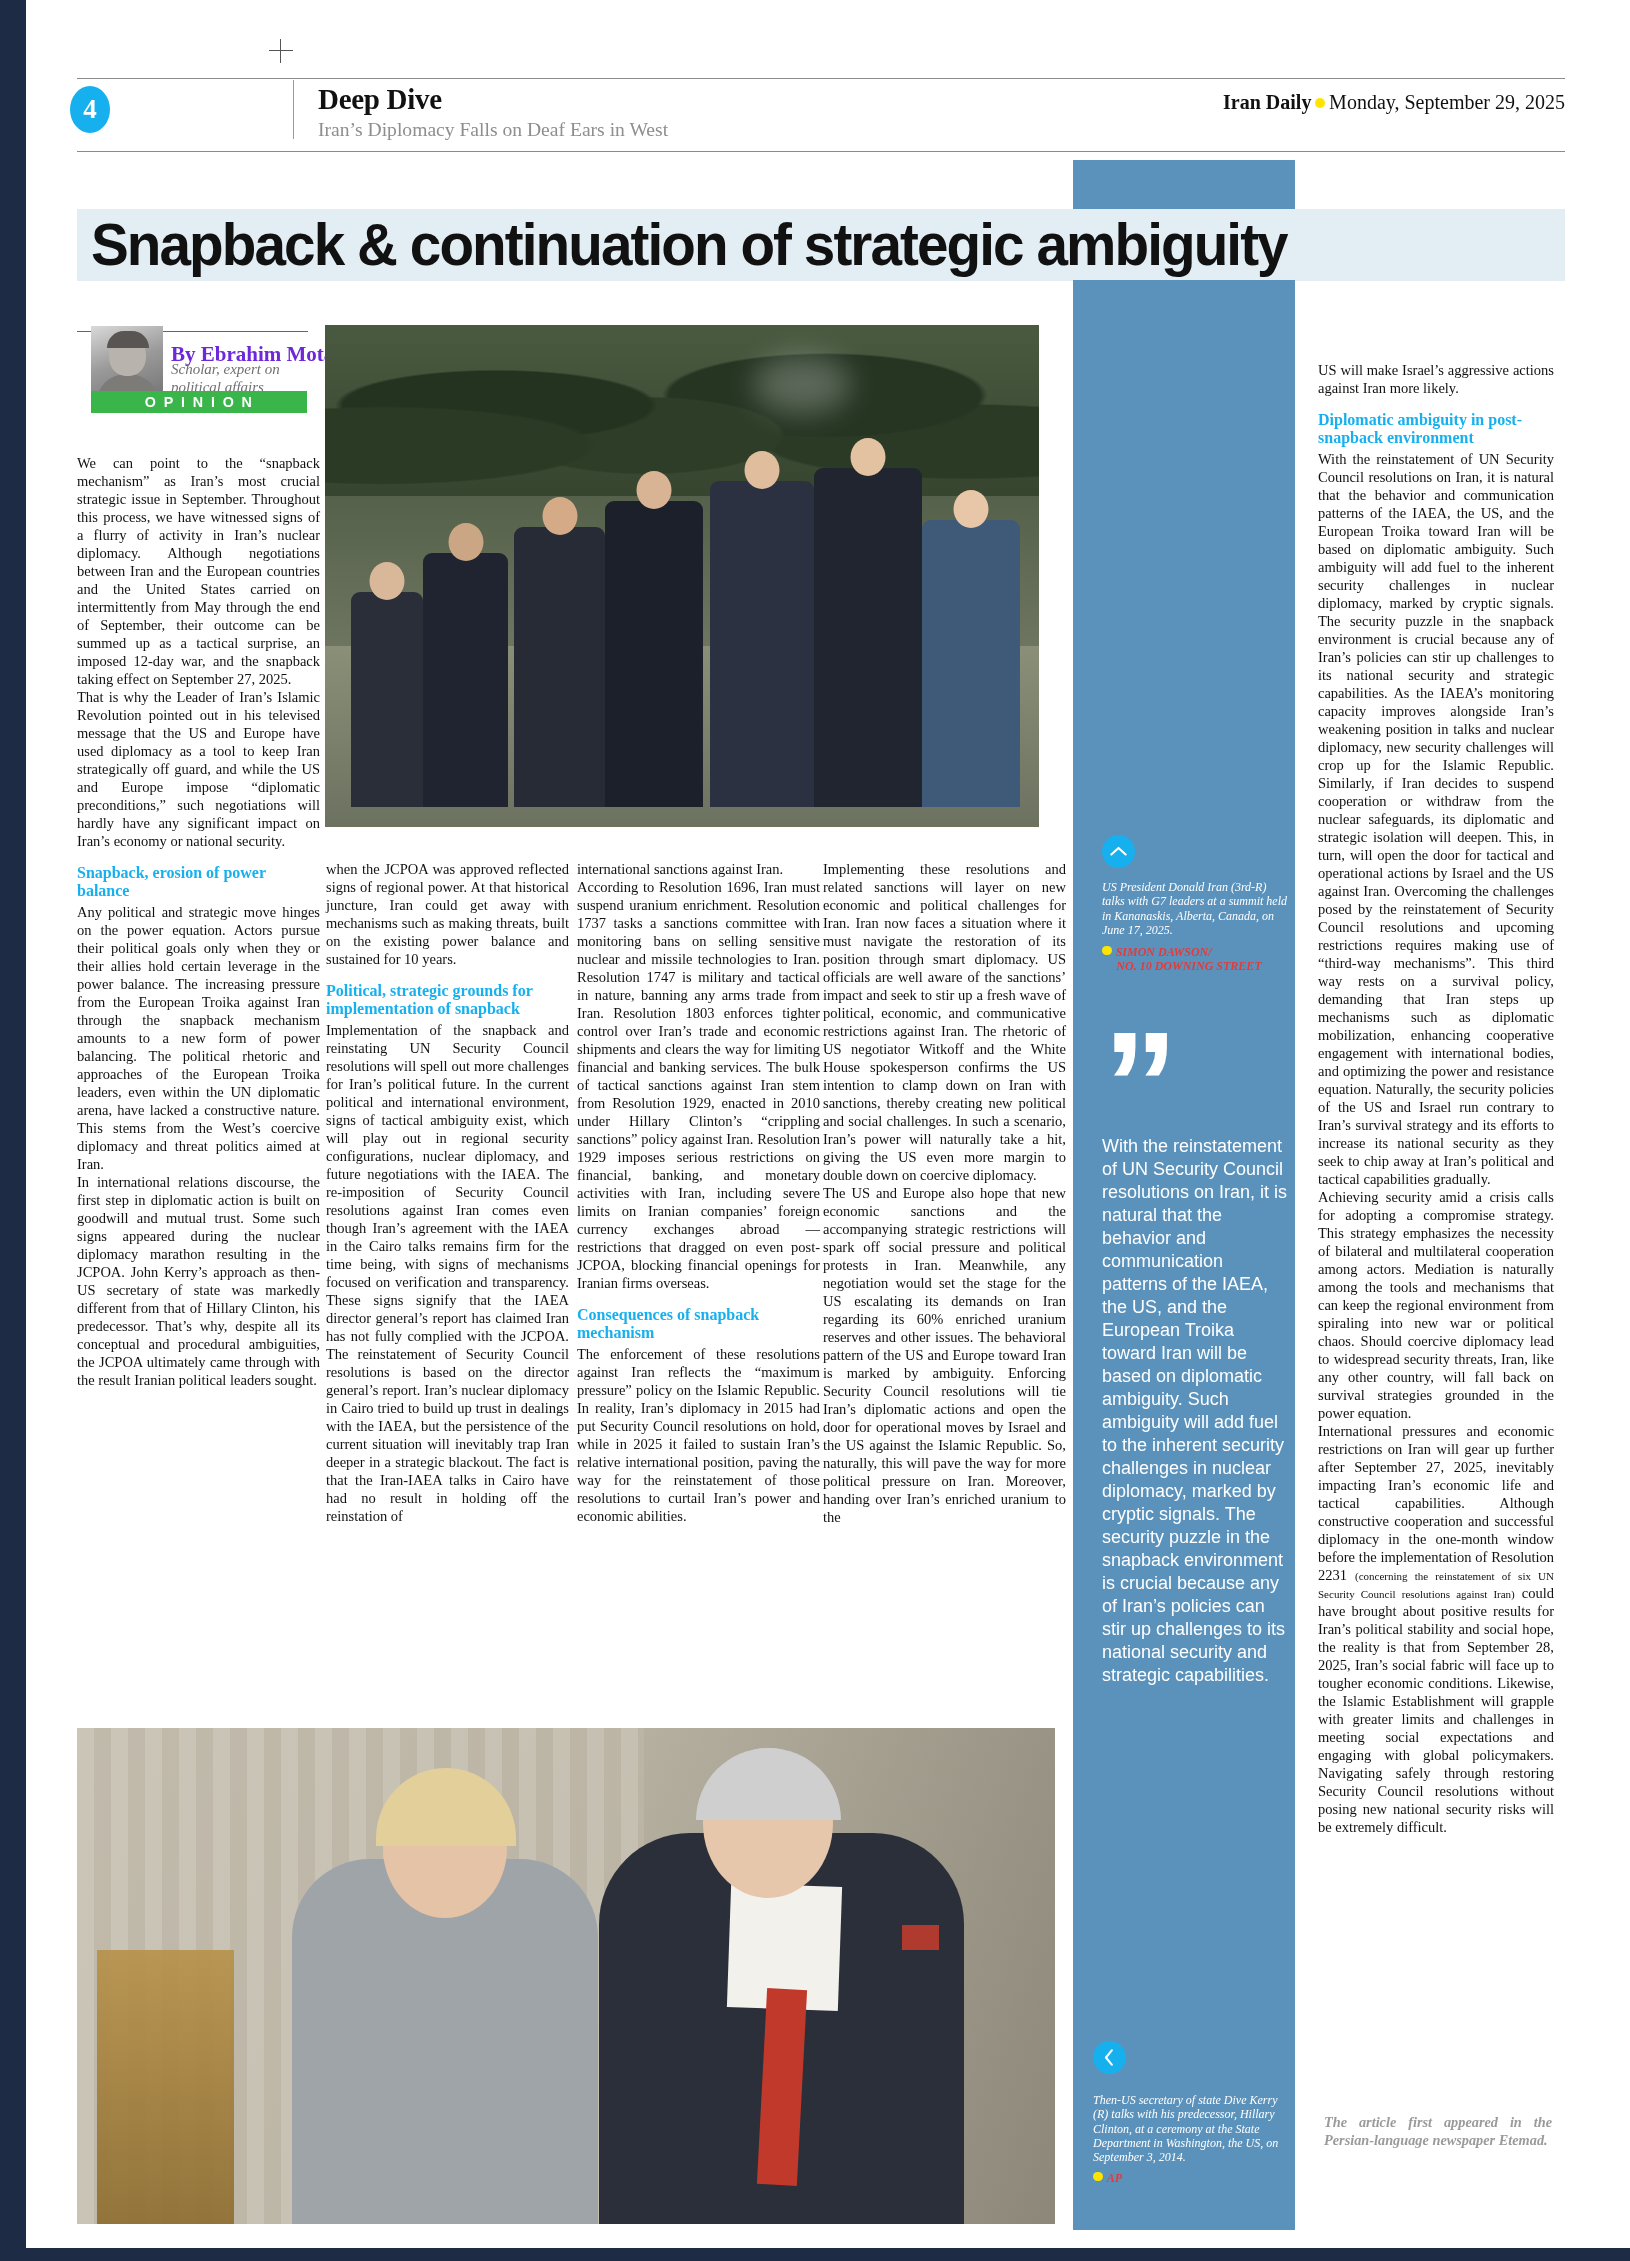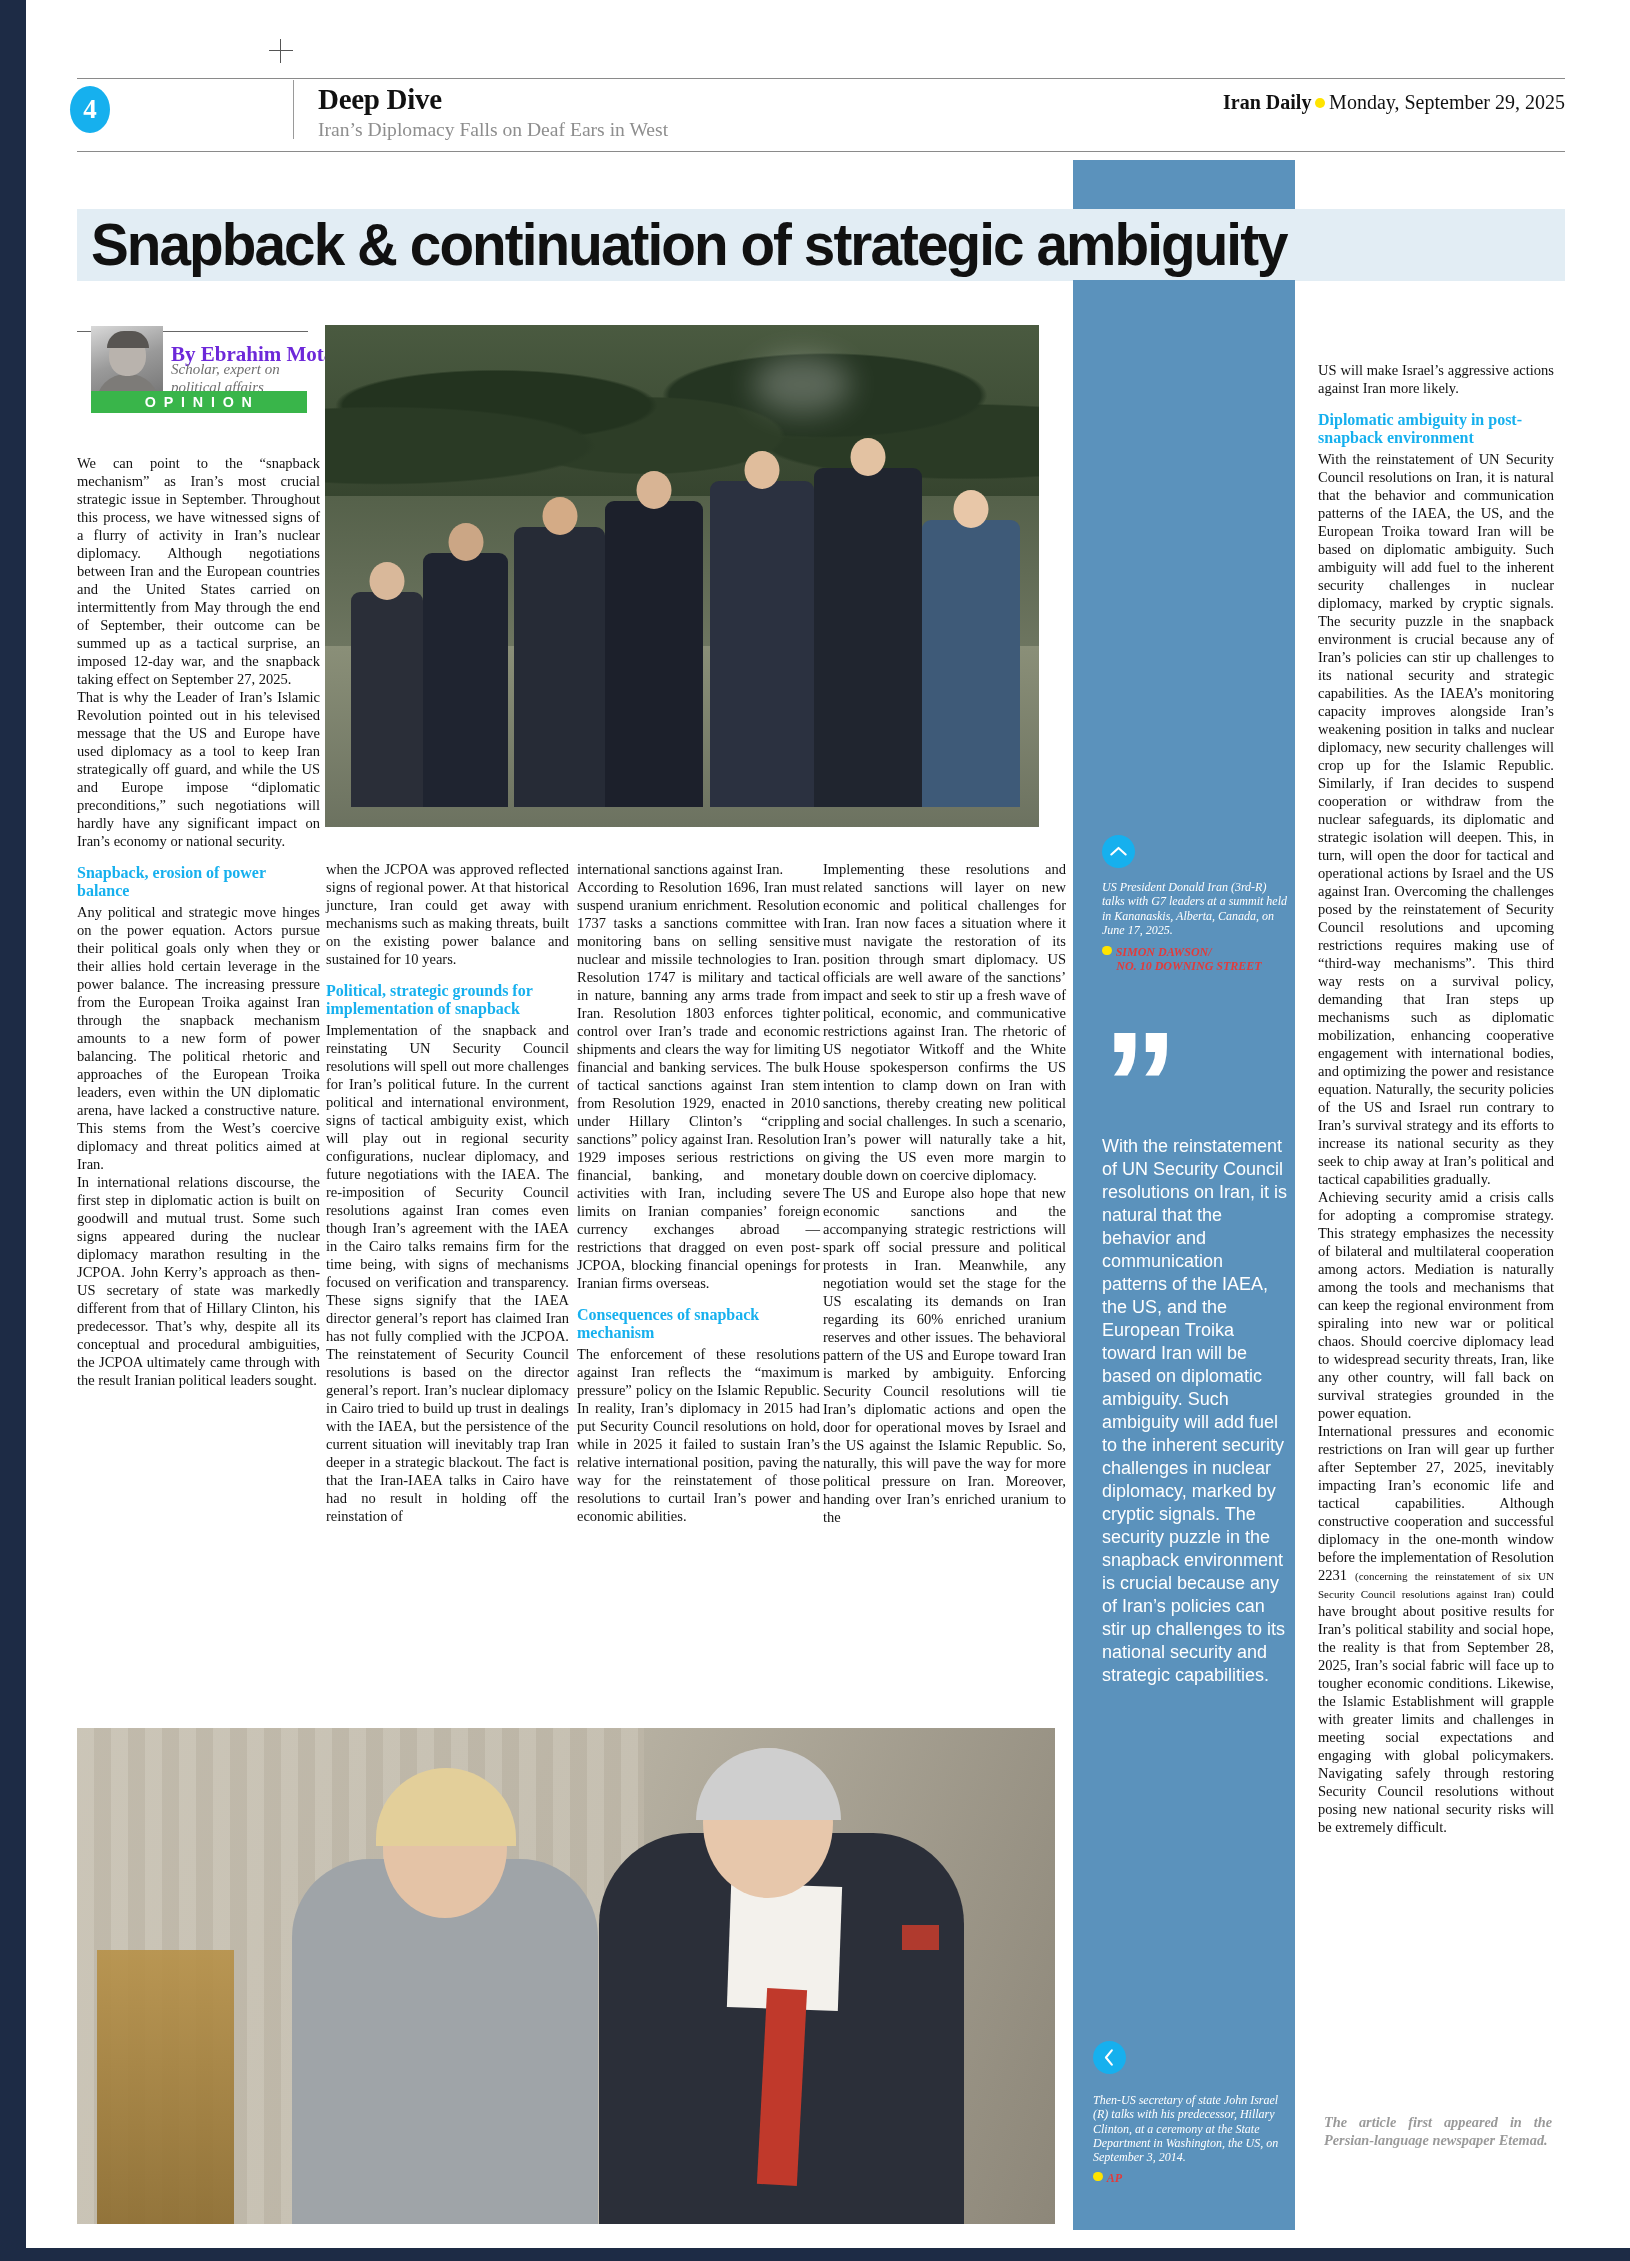--- a/index.html
+++ b/index.html
@@ -279,20 +279,20 @@
 
   <div class="quote-mark">”</div>
   <div class="pullquote">With the reinstatement of UN Security Council resolutions on Iran, it is natural that the behavior and communication patterns of the IAEA, the US, and the European Troika toward Iran will be based on diplomatic ambiguity. Such ambiguity will add fuel to the inherent security challenges in nuclear diplomacy, marked by cryptic signals. The security puzzle in the snapback environment is crucial because any of Iran’s policies can stir up challenges to its national security and strategic capabilities.</div>
 
   <div class="circle-btn" style="left:1093px;top:2041px;">
     <svg width="10.4" height="17" viewBox="0 0 16 26">
         <polyline points="12,2 3,13 12,24" fill="none" stroke="#fff" stroke-width="3.2" stroke-linecap="round" stroke-linejoin="round"></polyline>
       </svg>
   </div>
   <div class="cap" style="left:1093px;top:2093px;width:193px;">
-    <span>Then-US secretary of state John Israel </span><span class="small">(R)</span><span> talks with his predecessor, Hillary Clinton, at a ceremony at the State Department in Washington, the US, on September 3, 2014.</span>
+    <span>Then-US secretary of state Dive Kerry </span><span class="small">(R)</span><span> talks with his predecessor, Hillary Clinton, at a ceremony at the State Department in Washington, the US, on September 3, 2014.</span>
   </div>
   <div class="cap credit" style="left:1093px;top:2171px;width:193px;">
     <span class="dot"></span><span>AP</span>
   </div>
 
 </div>
 
 
 </body></html>

